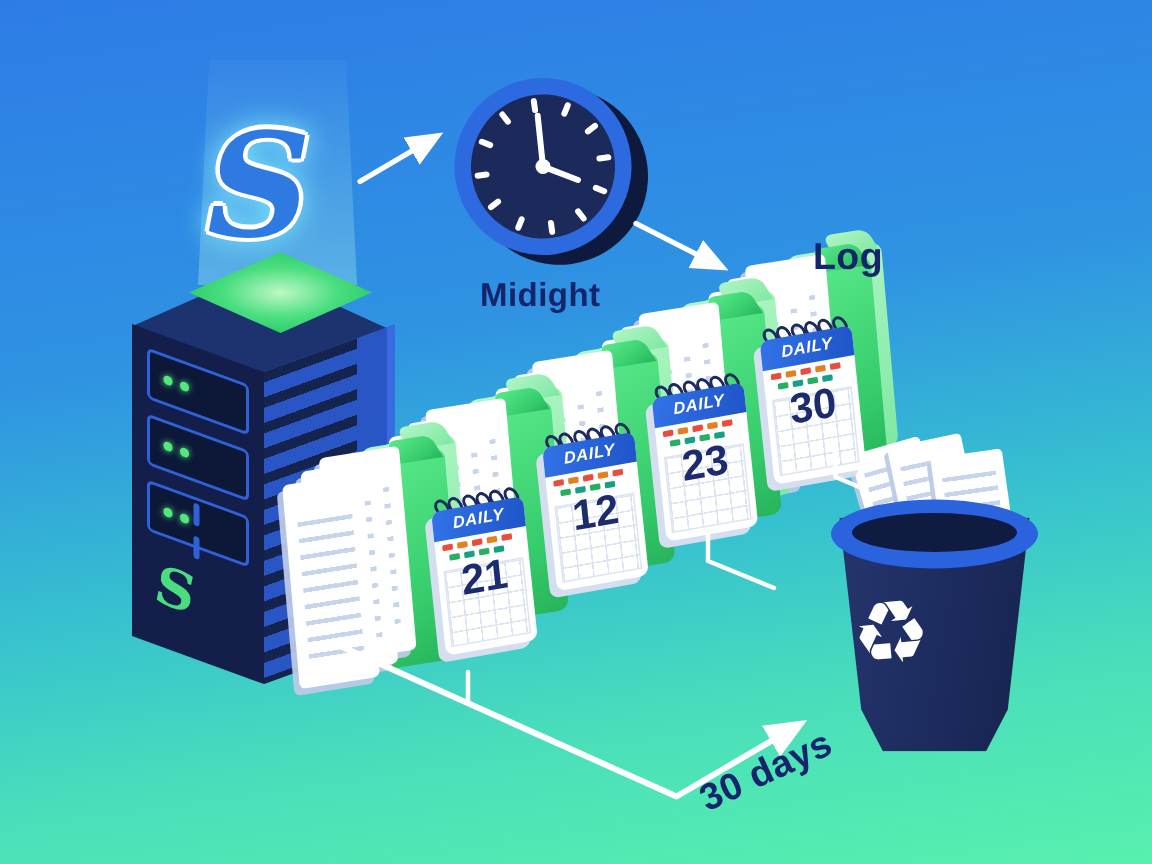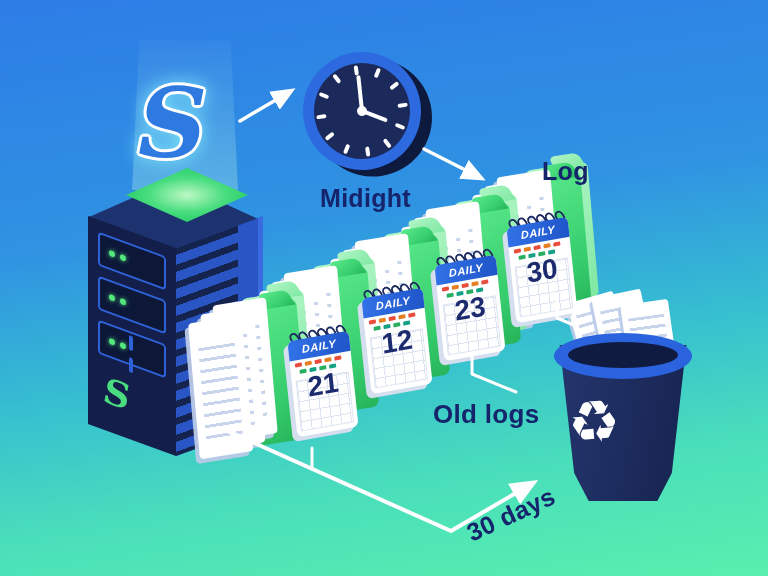--- a/index.html
+++ b/index.html
@@ -2,21 +2,21 @@
 <html style="--background-top: #2d7ce6; --background-bottom: #58f0ae; --navy-text: #15246b; --accent-blue: #2a63dd; --server-dark: #131f4a; --server-blue: #2a55c5; --led-green: #54e87c; --folder-green: #35cc6c; --glow-green: #4ade80; --calendar-header-blue: #3272e8; --square-red: #e74c3c; --square-orange: #e67e22; --square-green: #27ae60; --square-teal: #16a085;"><head>
 <meta charset="utf-8">
 <style>
   html,body { margin:0; padding:0; }
   .canvas {
     position:relative; width:768px; height:576px; overflow:hidden;
     background:linear-gradient(172deg, var(--background-top,#2d7ce6) 0%, #2f93e2 38%, #37c2cf 62%, #4adfba 80%, var(--background-bottom,#58f0ae) 100%);
     font-family:"Liberation Sans", sans-serif;
   }
   .label { position:absolute; font-weight:bold; color:var(--navy-text,#15246b); z-index:70; letter-spacing:.3px; }
-  .label-midnight { left:320px; top:184px; font-size:25px;text-align:right; }
+  .label-midnight { left:320px; top:184px; font-size:22px;text-align:right; }
   .label-log      { left:542px; top:157px; font-size:25px; }
   .label-oldlogs  { left:433px; top:399px; font-size:26px; }
   .label-days     { left:464px; top:500px; font-size:25px; transform:rotate(-25deg); }
 
   .beam { position:absolute; left:132px; top:40px; width:106px; height:150px; z-index:4;
     background:linear-gradient(to bottom, rgba(255,255,255,.03), rgba(190,255,235,.30));
     clip-path:polygon(7% 0, 93% 0, 100% 100%, 0 100%); }
 
   
   .server-top { position:absolute; left:88px; top:180px; width:170px; height:72px; z-index:5;
@@ -305,16 +305,15 @@
     <line x1="240" y1="121" x2="291" y2="91" stroke="#fff" stroke-width="3.5" stroke-linecap="round" marker-end="url(#ah)"></line>
     <line x1="424" y1="149" x2="481" y2="178" stroke="#fff" stroke-width="3.5" stroke-linecap="round" marker-end="url(#ah)"></line>
     <path d="M223,429 L451,531 L533,483" fill="none" stroke="#fff" stroke-width="4" stroke-linecap="round" stroke-linejoin="round" marker-end="url(#ah)"></path>
     <path d="M312,448 L312,467" fill="none" stroke="#fff" stroke-width="3" stroke-linecap="round"></path>
     <path d="M472,356 L472,374 L516,392" fill="none" stroke="#fff" stroke-width="3" stroke-linecap="round" stroke-linejoin="round"></path>
     <path d="M557,298 L557,318 L576,326" fill="none" stroke="#fff" stroke-width="3" stroke-linecap="round" stroke-linejoin="round"></path>
   </svg>
 
   <div class="label label-midnight">Midight</div>
   <div class="label label-log">Log</div>
-  <div class="label label-oldlogs">Old logs</div>
   <div class="label label-days">30 days</div>
 
 </div>
 
 </body></html>

